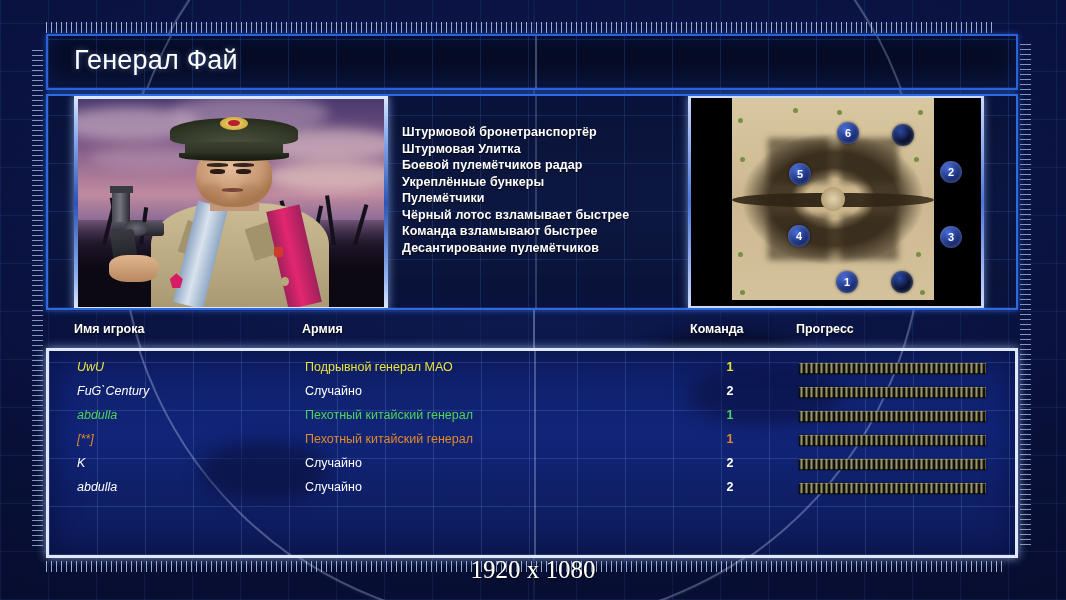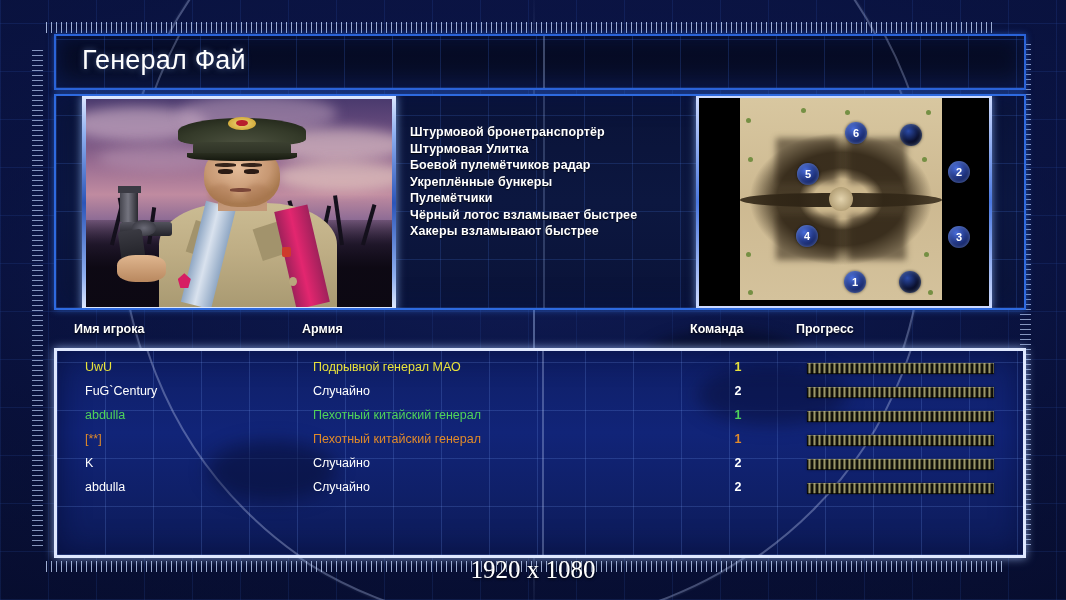--- a/index.html
+++ b/index.html
@@ -35,21 +35,21 @@
       repeating-linear-gradient(90deg, rgba(200,218,255,.95) 0 1px, rgba(0,0,0,0) 1px 5px),
       repeating-linear-gradient(90deg, rgba(210,225,255,.95) 0 1px, rgba(0,0,0,0) 1px 25px);}
   .ruler-v{position:absolute;width:11px;
     background:repeating-linear-gradient(0deg,
       rgba(190,210,250,.85) 0 1px, rgba(0,0,0,0) 1px 5px);
     opacity:.8;}
 
   
   #frame{position:absolute;left:46px;top:34px;width:972px;height:524px;}
 
-  .panel{position:absolute;box-sizing:border-box;margin-left:8px;}
+  .panel{position:absolute;box-sizing:border-box;}
 
   
   #titlebar{left:0;top:0;width:972px;height:56px;
     background:linear-gradient(180deg,#05091f 0%,#070d28 60%,#0a1233 100%);
     border:2px solid #2a63d8;
     box-shadow:0 0 6px rgba(50,110,230,.55), inset 0 0 22px rgba(10,25,80,.9);
     overflow:hidden;}
   #titlebar .grid{position:absolute;inset:0;
     background:
       repeating-linear-gradient(90deg, rgba(60,110,220,.22) 0 1px, rgba(0,0,0,0) 1px 48px),
@@ -185,21 +185,21 @@
     background:rgba(6,12,46,.45);border-radius:50%;filter:blur(9px);}
 
   
   #headers{position:absolute;left:0;top:288px;width:972px;height:22px;}
   .hcell{position:absolute;font-size:12.5px;font-weight:bold;color:#ffffff;
     text-shadow:0 1px 2px rgba(0,0,0,.9);}
 
   
   #rows{position:absolute;left:0;top:6px;width:972px;}
   .row{position:relative;height:24px;}
-  .c-name{position:absolute;left:28px;top:3px;font-size:12.5px;white-space:nowrap;}
+  .c-name{position:absolute;left:28px;top:3px;font-size:12.5px;white-space:nowrap;font-style:italic;}
   .c-army{position:absolute;left:256px;top:3px;font-size:12.5px;white-space:nowrap;}
   .c-team{position:absolute;left:668px;top:3px;width:26px;text-align:center;font-size:12.5px;font-weight:bold;}
   .c-prog{position:absolute;left:750px;top:6px;width:187px;height:11px;
     background:
       repeating-linear-gradient(90deg,
         #0d0d08 0 1px, #5c5a3c 1px 2px, #9a966a 2px 3px, #57543a 3px 4px, #12120c 4px 5px);
     box-shadow:inset 0 1px 0 rgba(200,200,160,.35), inset 0 -1px 0 rgba(0,0,0,.7), 0 0 2px rgba(0,0,0,.6);}
 
   
   #res{position:absolute;left:0;top:556px;width:1066px;text-align:center;
@@ -285,21 +285,22 @@
       </div>
     </div>
 
     <div id="abilities">
       <div class="ab">Штурмовой бронетранспортёр</div>
       <div class="ab">Штурмовая Улитка</div>
       <div class="ab">Боевой пулемётчиков радар</div>
       <div class="ab">Укреплённые бункеры</div>
       <div class="ab">Пулемётчики</div>
       <div class="ab">Чёрный лотос взламывает быстрее</div>
-      <div class="ab">Хакеры взламывают быстрее</div>
+      <div class="ab">Команда взламывают быстрее</div>
+      <div class="ab">Десантирование пулемётчиков</div>
     </div>
 
     <div id="minimap-wrap">
       <div id="minimap">
         <div id="mapimg">
           <div class="mdark" style="left:18%;top:20%;width:30%;height:22%;"></div>
           <div class="mdark" style="left:54%;top:20%;width:28%;height:22%;"></div>
           <div class="mdark" style="left:18%;top:58%;width:30%;height:22%;"></div>
           <div class="mdark" style="left:54%;top:58%;width:28%;height:22%;"></div>
           <div class="tree" style="left:3%;top:10%;"></div>

